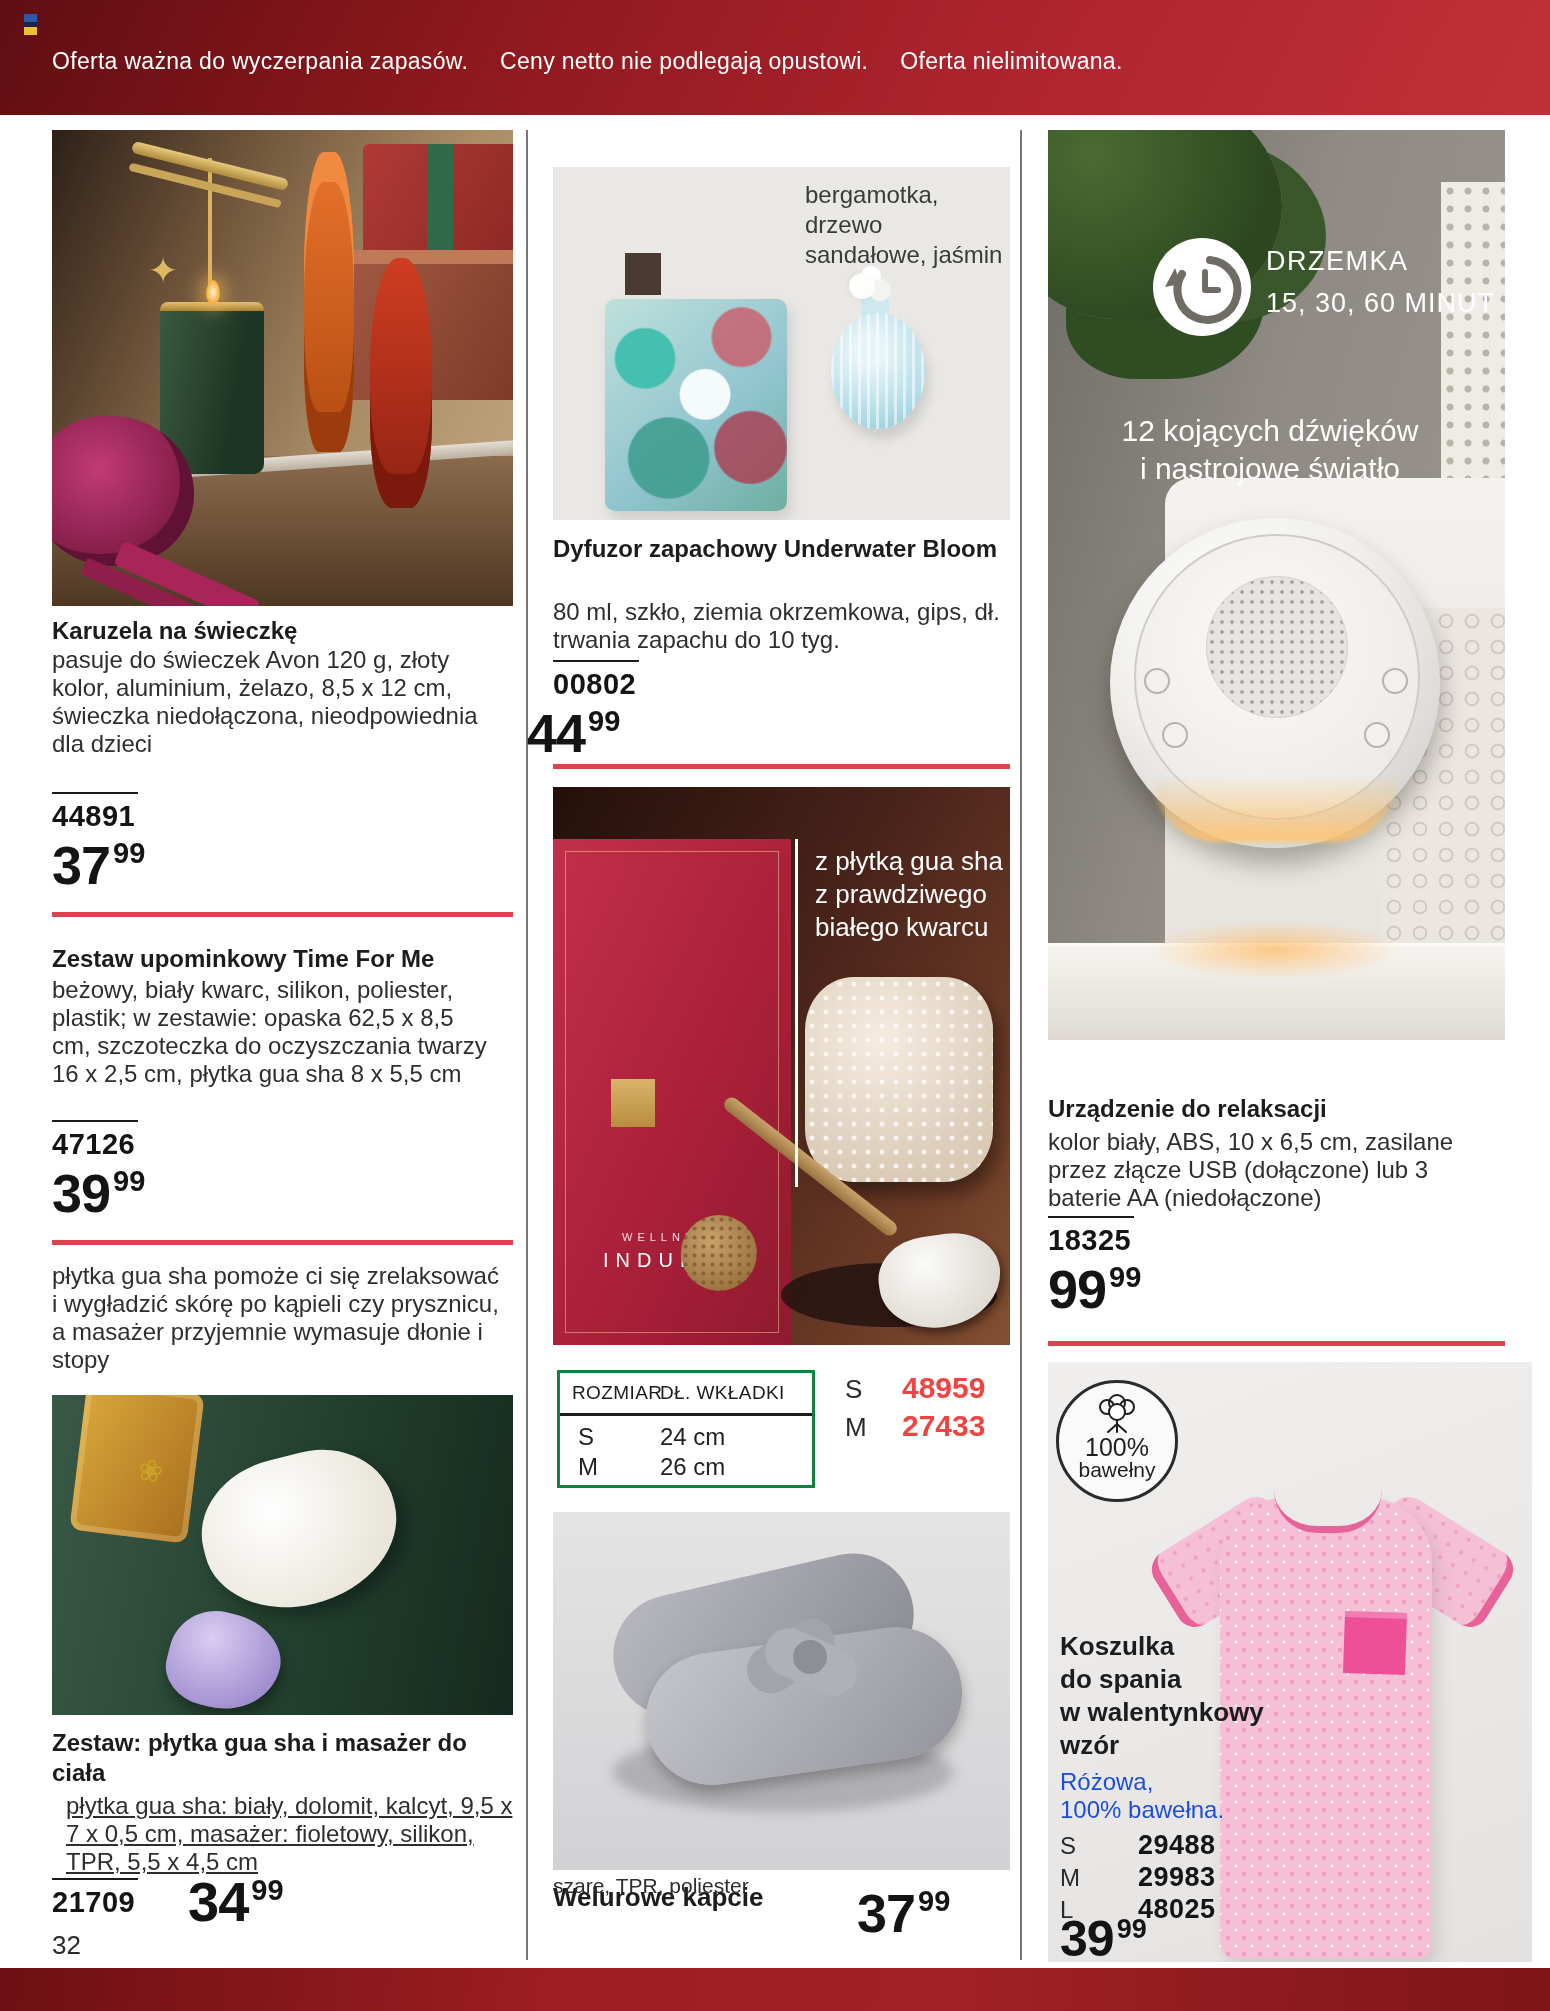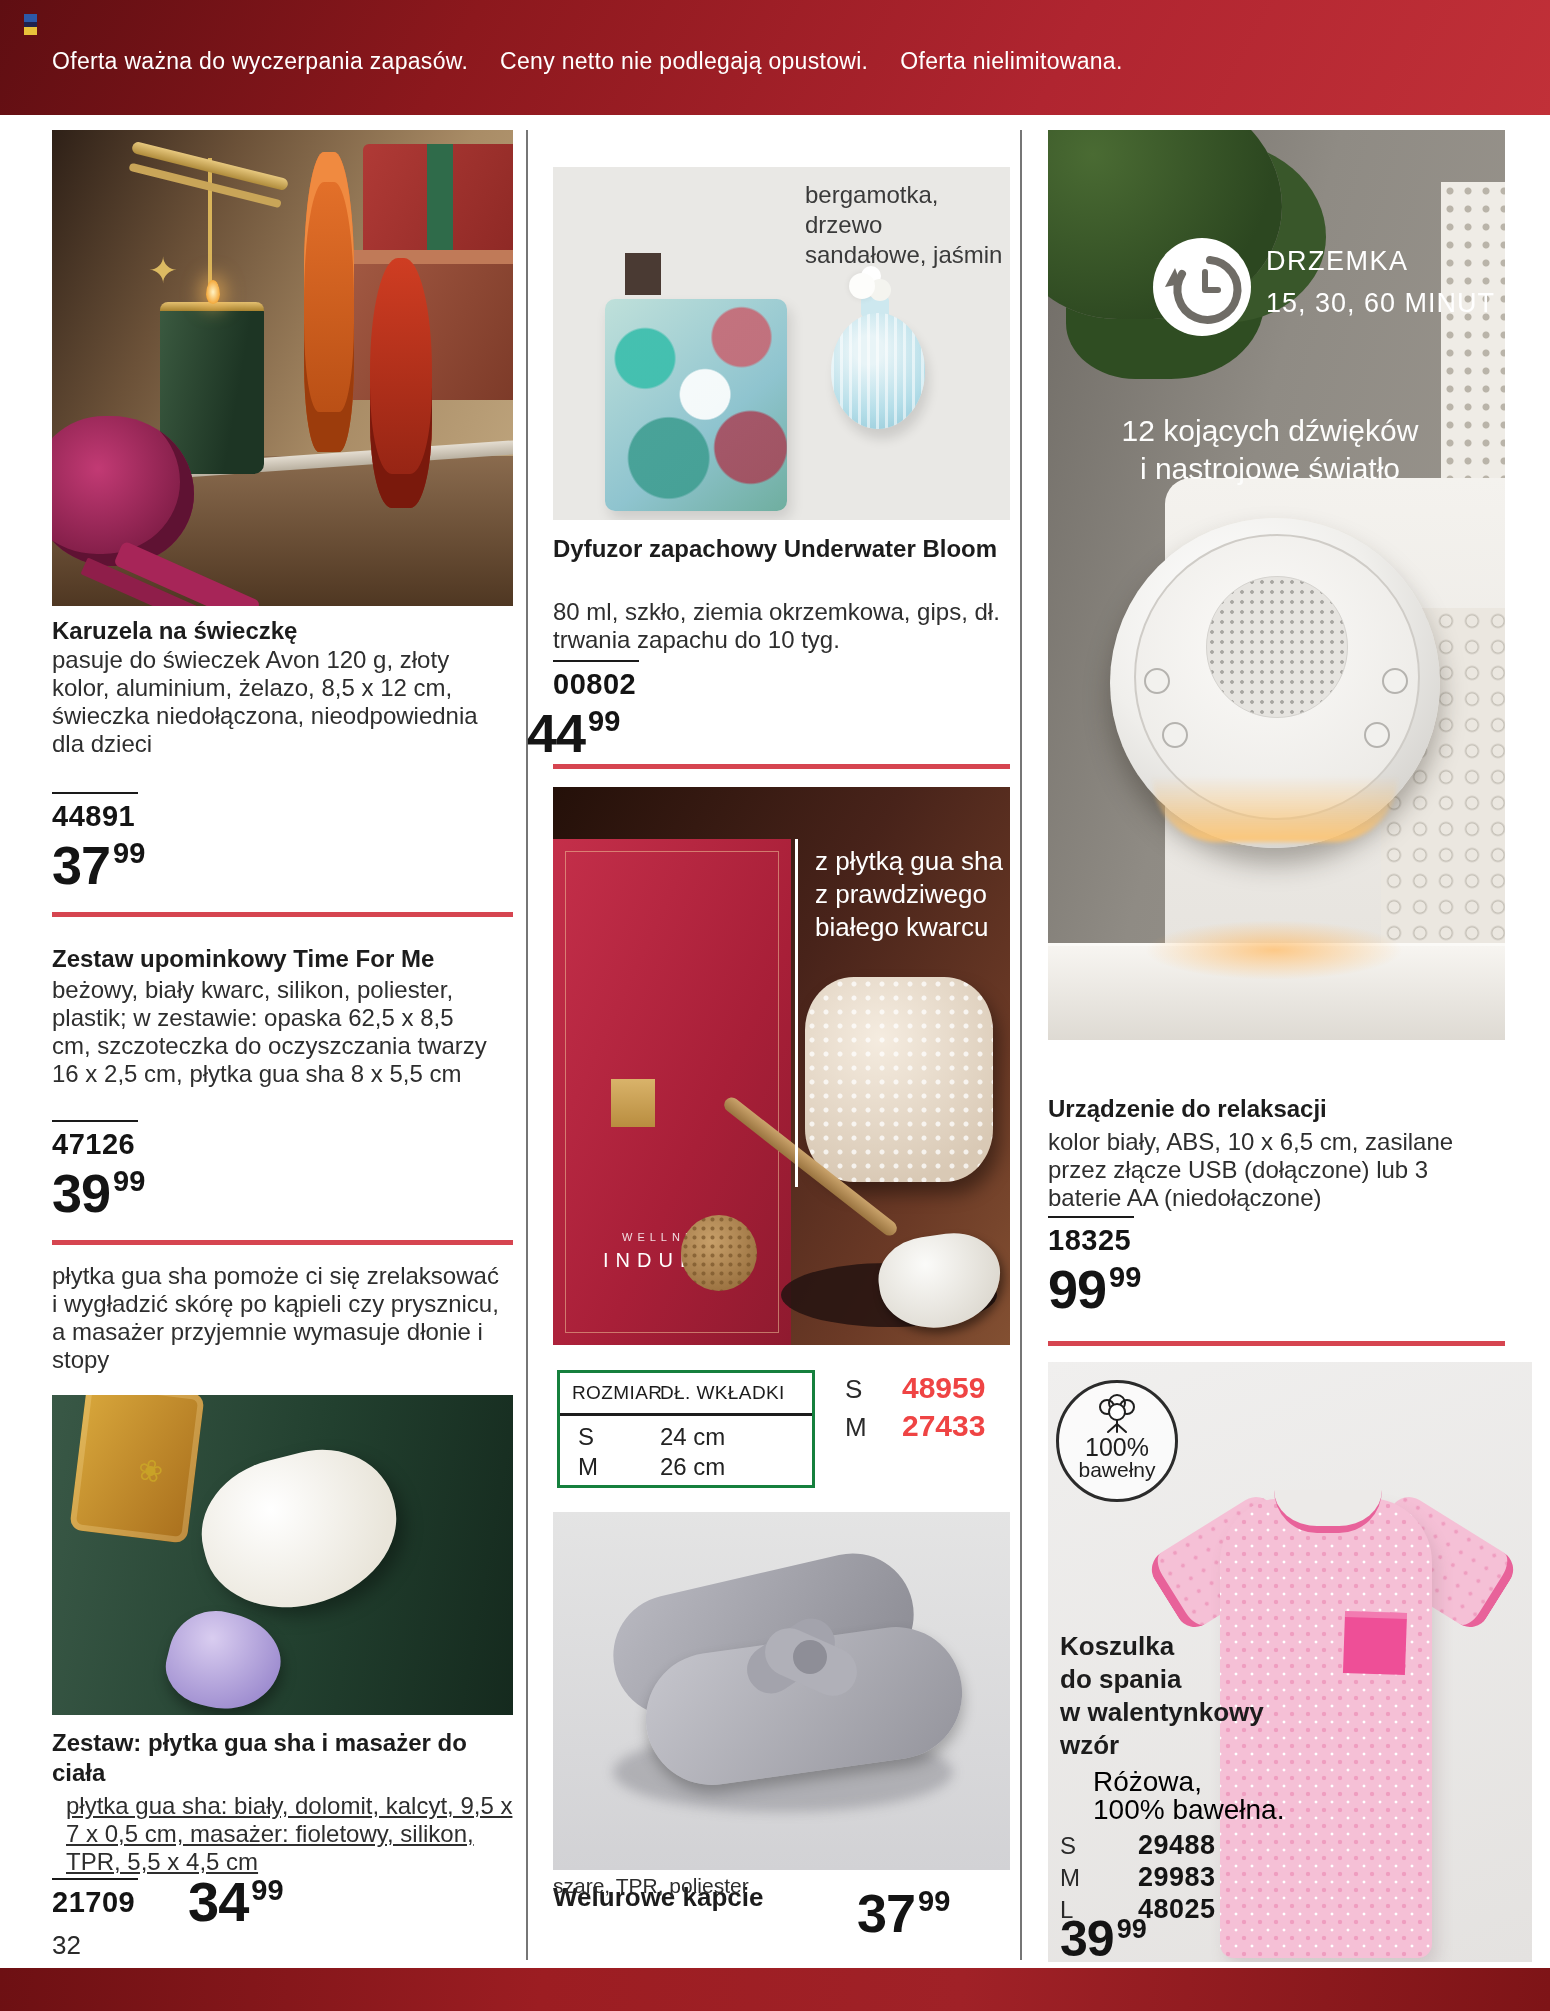--- a/index.html
+++ b/index.html
@@ -168,21 +168,21 @@
   .gown-sleeveL{position:absolute;left:108px;top:158px;width:130px;height:84px;border-radius:20px;transform:rotate(-32deg);
     background:radial-gradient(#ef9ec0 1.6px,rgba(0,0,0,0) 2.4px) 0 0/15px 15px,#f5c0d6;border-left:9px solid #e8629a;}
   .gown-sleeveR{position:absolute;left:322px;top:158px;width:130px;height:84px;border-radius:20px;transform:rotate(32deg);
     background:radial-gradient(#ef9ec0 1.6px,rgba(0,0,0,0) 2.4px) 0 0/15px 15px,#f5c0d6;border-right:9px solid #e8629a;}
   .gown-body{position:absolute;left:172px;top:136px;width:212px;height:460px;border-radius:64px 64px 14px 14px;
     background:radial-gradient(#ef9ec0 1.8px,rgba(0,0,0,0) 2.6px) 0 0/16px 16px,radial-gradient(#fff 1px,rgba(0,0,0,0) 1.8px) 8px 8px/16px 16px,#f5c0d6;
     box-shadow:6px 10px 16px rgba(120,90,100,.18);}
   .gown-neck{position:absolute;left:226px;top:128px;width:108px;height:36px;border-radius:0 0 60px 60px;background:#eceae8;border-bottom:7px solid #e8629a;}
   .gown-pocket{position:absolute;left:296px;top:250px;width:62px;height:62px;background:#ee4f97;transform:rotate(2deg);box-shadow:inset 0 6px 0 rgba(255,255,255,.25);}
   #r2-title{left:1060px;top:1630px;width:230px;font-weight:bold;font-size:26px;line-height:33px;color:#1c1c1c;z-index:3;}
-  #r2-desc{left:1060px;top:1768px;width:230px;font-size:28px;line-height:28px;color:#000000;z-index:3;margin-left:33px;}
+  #r2-desc{left:1060px;top:1768px;width:230px;font-size:24px;line-height:28px;color:#1d4ed8;z-index:3;}
   .r2-sizerow{position:absolute;left:1060px;z-index:3;font-size:24px;color:#2a2a2a;}
   .r2-sizerow .sc{position:absolute;left:78px;top:-2px;font-weight:bold;font-size:27px;color:#141414;letter-spacing:.5px;}
   #r2-size-s{top:1832px;} #r2-size-m{top:1864px;} #r2-size-l{top:1896px;}
   #r2-price{left:1060px;top:1914px;font-size:50px;z-index:3;}
   #r2-price .dec{top:-18px;font-size:27px;}
 </style>
 </head>
 <body>
 
 <div id="hdr" class="abs">

